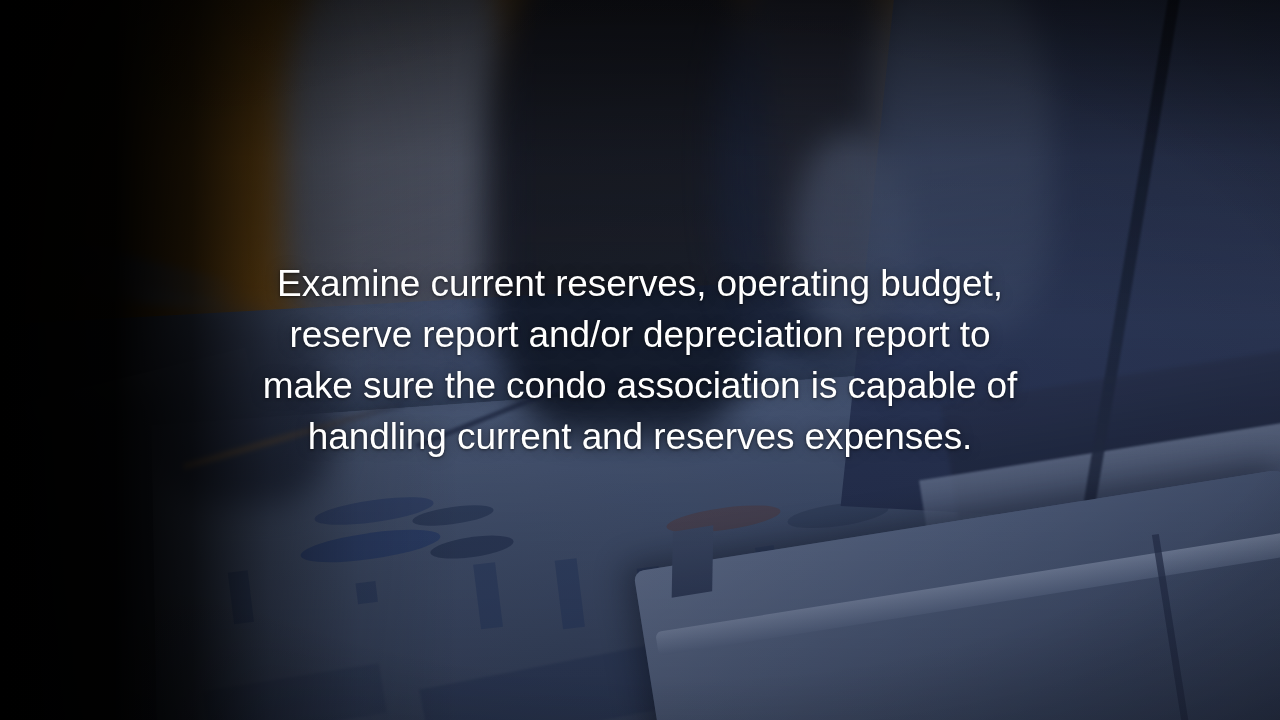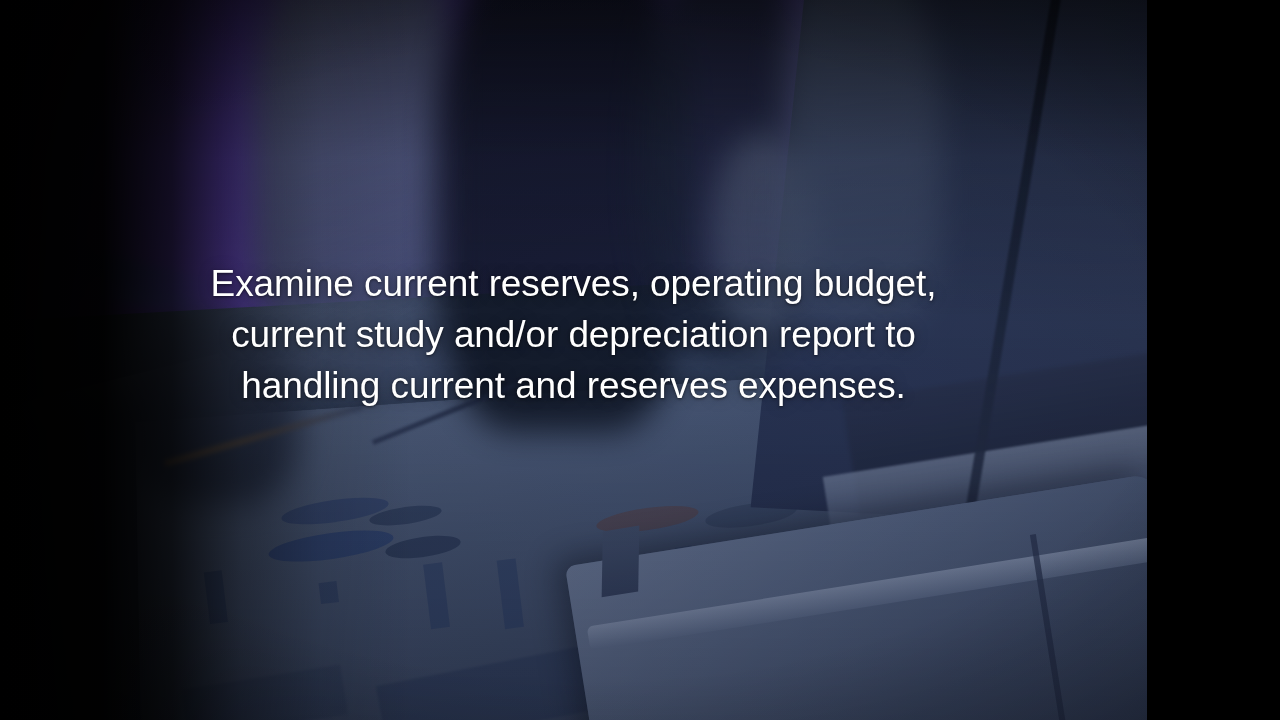--- a/index.html
+++ b/index.html
@@ -7,24 +7,24 @@
     margin: 0;
     padding: 0;
     background: #000;
   }
   body {
     font-family: "Liberation Sans", sans-serif;
   }
 
   .frame {
     position: relative;
-    width: 1147px;
+    width: 1280px;
     height: 720px;
     overflow: hidden;
-    background: #8b5cf6;
+    background: #a16207;
   }
 
   
   .photo {
     position: absolute;
     inset: 0;
     overflow: hidden;
     filter: blur(0.4px);
   }
 
@@ -423,17 +423,18 @@
     <div class="light-streak2"></div>
   </div>
 
   <div class="grade"></div>
   <div class="tint"></div>
   <div class="vignette"></div>
   <div class="vignette-corner"></div>
 
   <div class="caption">
     <span class="caption-line">Examine current reserves, operating budget,</span>
-    <span class="caption-line">current study and/or depreciation report to</span>
+    <span class="caption-line">reserve report and/or depreciation report to</span>
+    <span class="caption-line">make sure the condo association is capable of</span>
     <span class="caption-line">handling current and reserves expenses.</span>
   </div>
 
 </div>
 
 </body></html>

